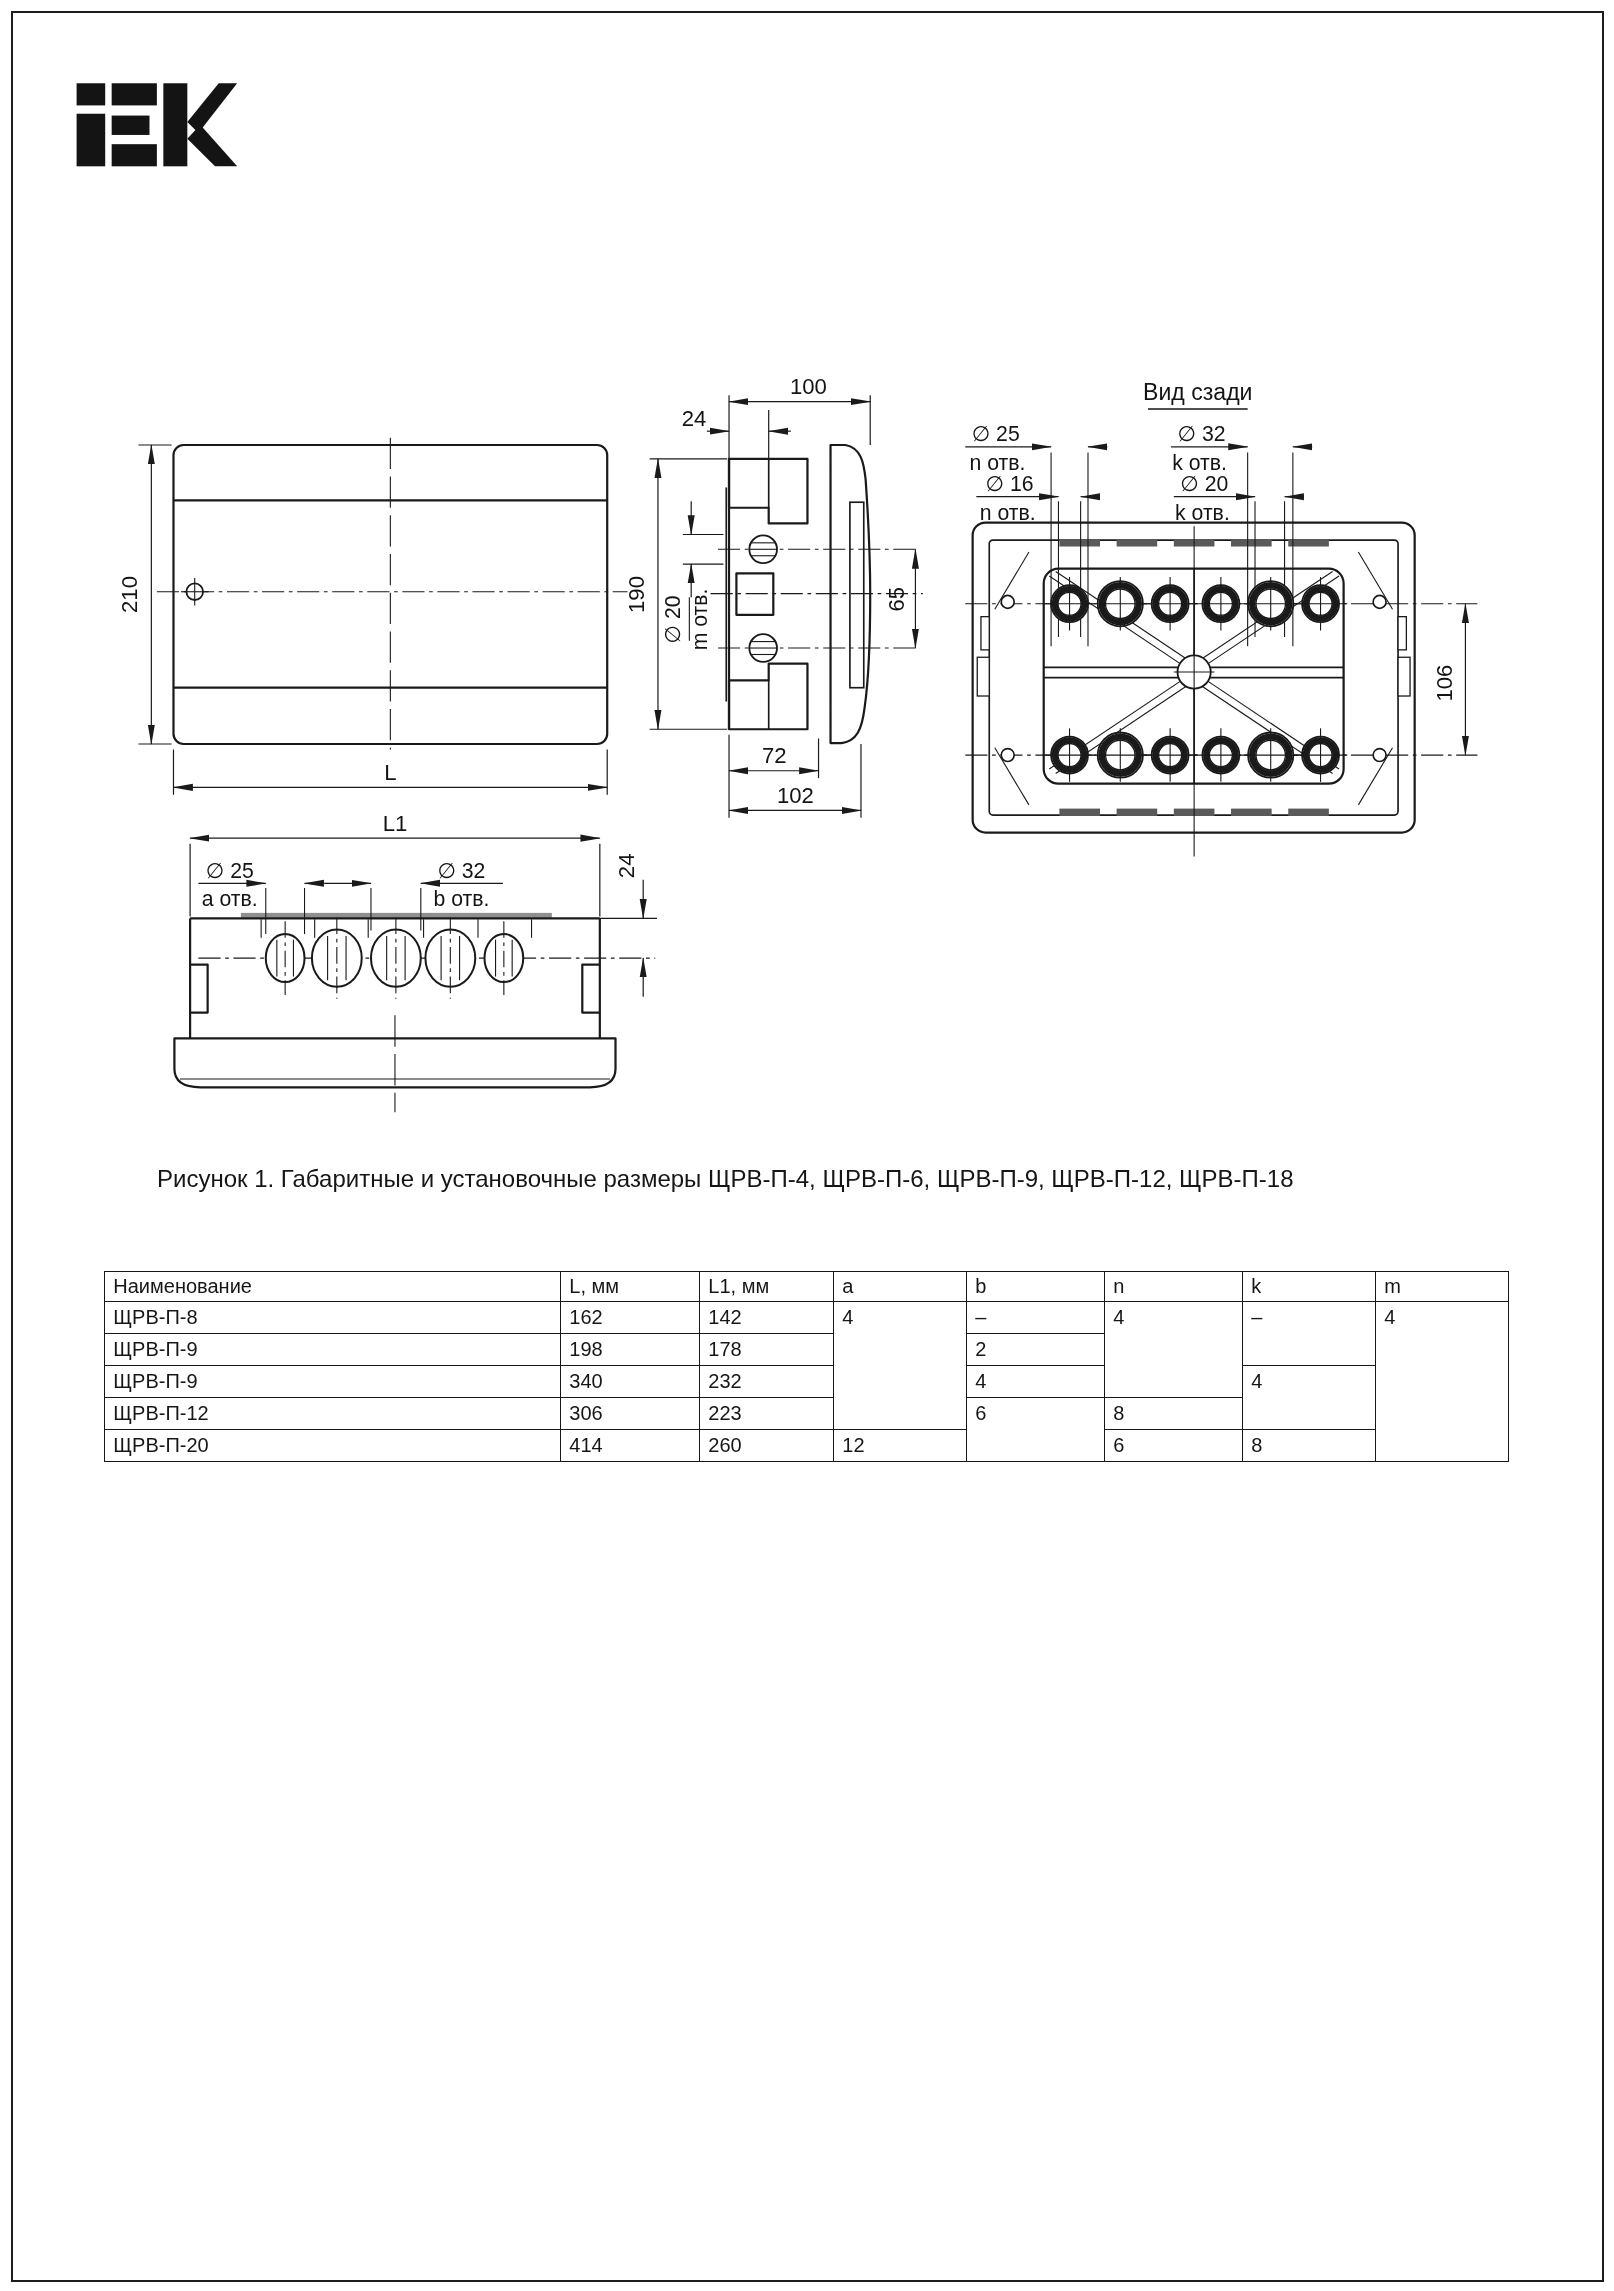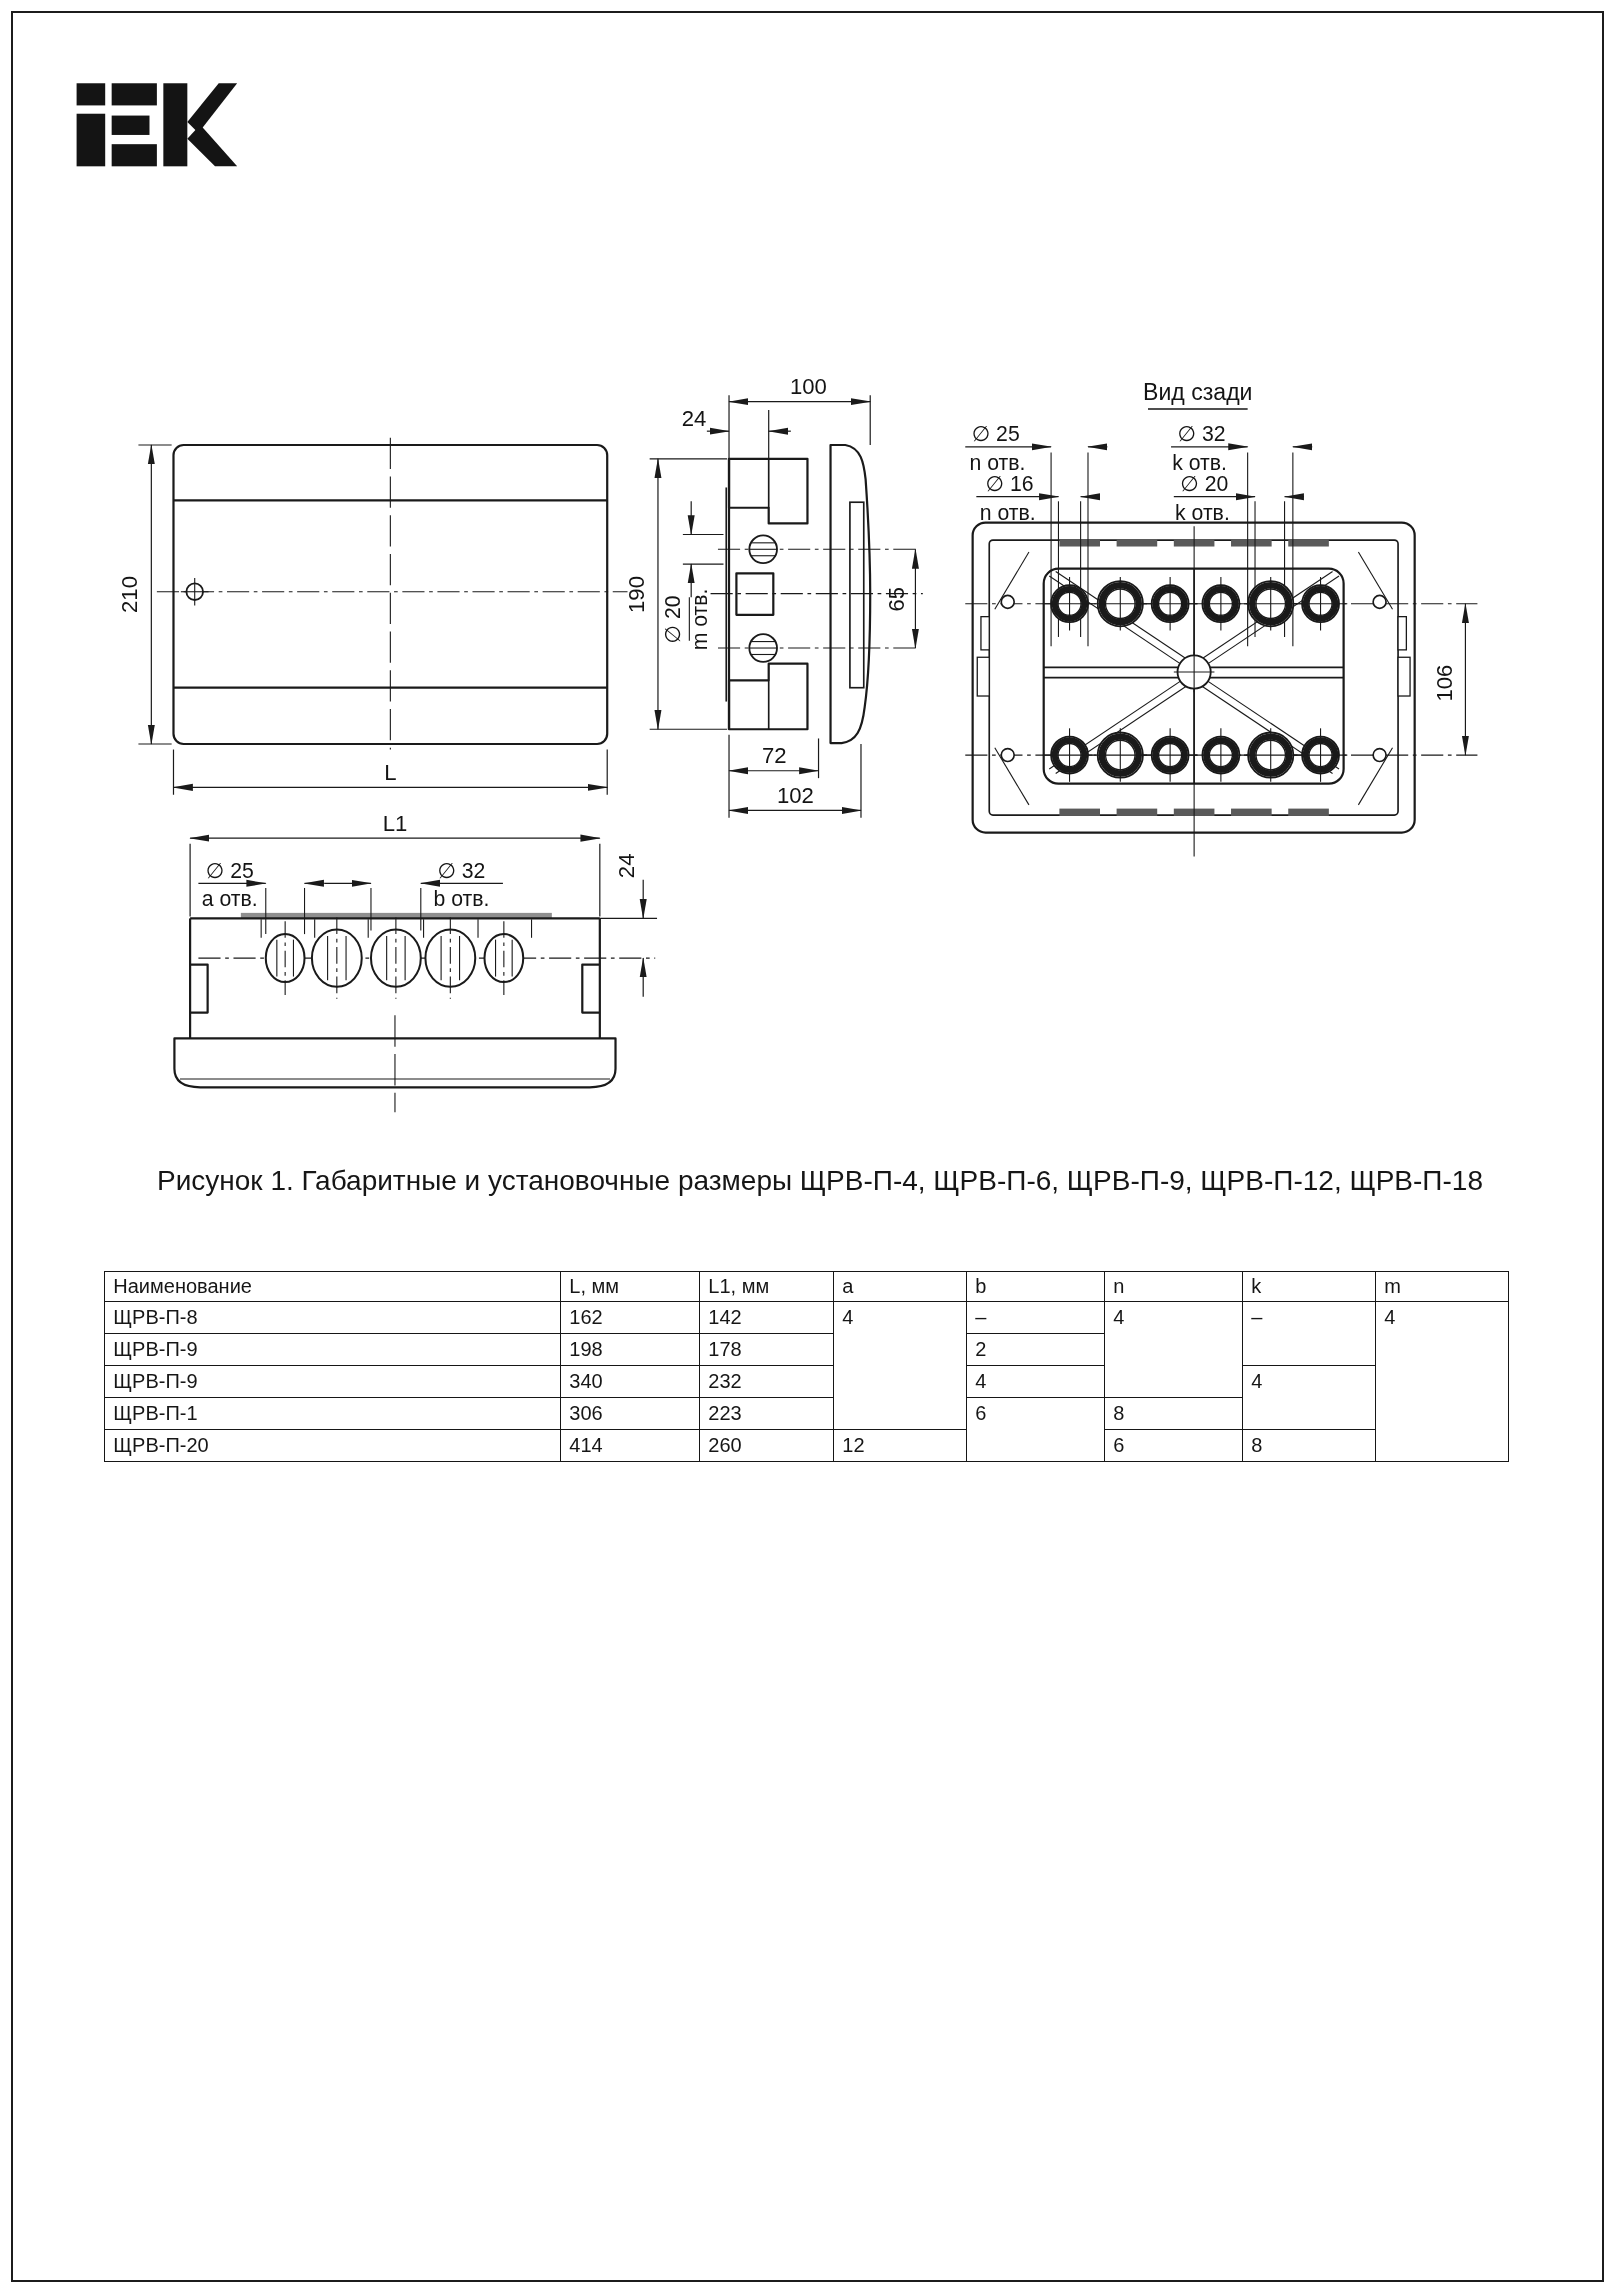--- a/index.html
+++ b/index.html
@@ -10,21 +10,21 @@
   .o2{fill:none;stroke:#1a1a1a;stroke-width:1.8;}
   .tl{fill:none;stroke:#1a1a1a;stroke-width:1.2;}
   .dim{fill:none;stroke:#1a1a1a;stroke-width:1.3;}
   .cl{fill:none;stroke:#1a1a1a;stroke-width:1.2;stroke-dasharray:24 5 4 5;}
   .dl{fill:none;stroke:#1a1a1a;stroke-width:1.2;stroke-dasharray:34 8;}
   .wf{fill:#fff;stroke:#1a1a1a;}
   text{fill:#141414;font-family:"Liberation Sans",sans-serif;}
   .dt{font-size:24px;}
   .st{font-size:23px;}
   .vt{font-size:25px;}
-  .caption{position:absolute;left:157px;top:1165px;font-size:28px;white-space:nowrap;}
+  .caption{position:absolute;left:157px;top:1165px;font-size:24px;white-space:nowrap;}
   table.spec{position:absolute;left:104px;top:1271px;border-collapse:collapse;table-layout:fixed;}
   table.spec td,table.spec th{border:1.8px solid #161616;font-size:20px;font-weight:normal;text-align:left;vertical-align:middle;padding:0 0 0 8.3px;background:#fff;}
   table.spec th{height:29px;margin-top:25px;}
   table.spec td{height:31px;}
 </style>
 </head>
 <body>
 
 <div class="page-frame"></div>
 
@@ -408,21 +408,21 @@
     <td>2</td>
   </tr>
   <tr>
     <td>ЩРВ-П-9</td>
     <td>340</td>
     <td>232</td>
     <td>4</td>
     <td rowspan="2" style="vertical-align:top;padding-top:3.7px;">4</td>
   </tr>
   <tr>
-    <td>ЩРВ-П-1</td>
+    <td>ЩРВ-П-12</td>
     <td>306</td>
     <td>223</td>
     <td rowspan="2" style="vertical-align:top;padding-top:3.7px;">6</td>
     <td>8</td>
   </tr>
   <tr>
     <td>ЩРВ-П-20</td>
     <td>414</td>
     <td>260</td>
     <td>12</td>

